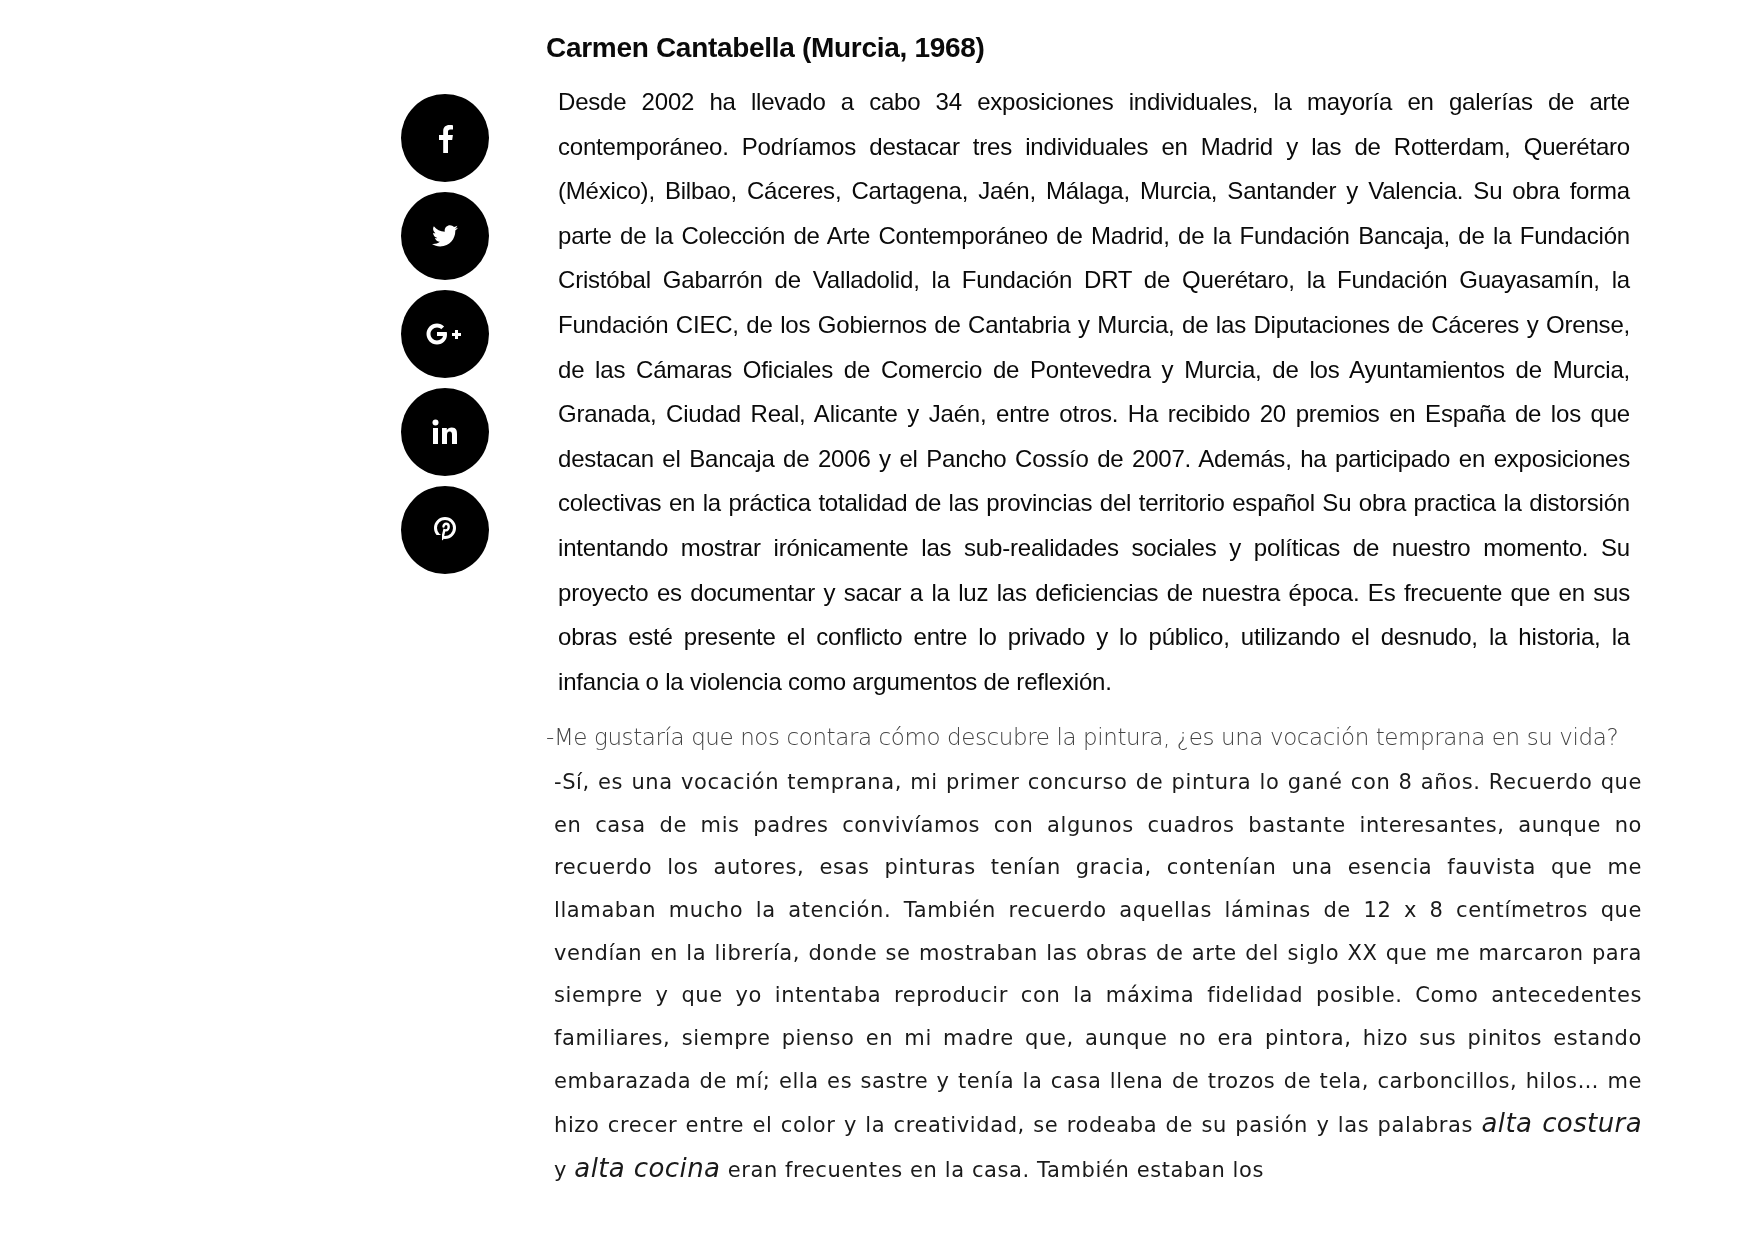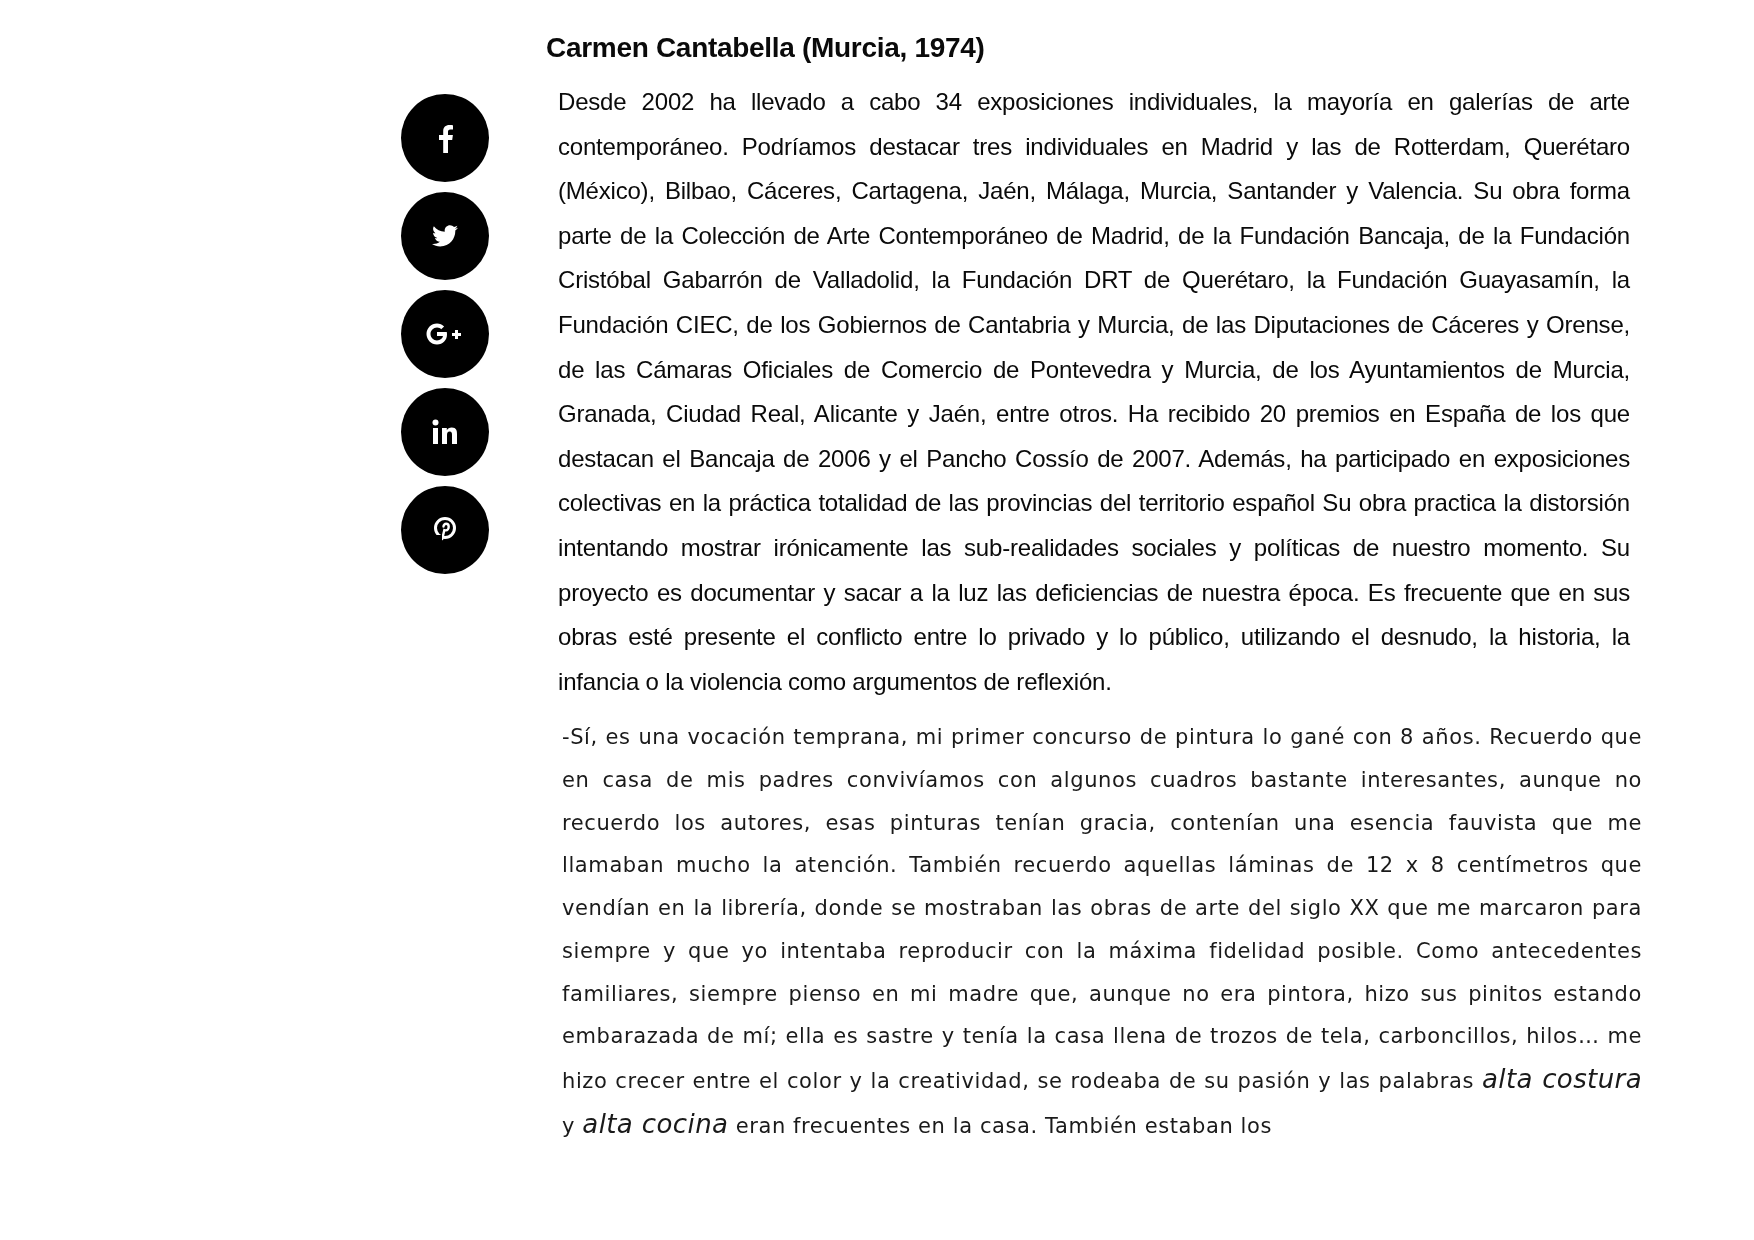--- a/index.html
+++ b/index.html
@@ -68,21 +68,21 @@
     margin: 0;
     font-weight: 300;
     letter-spacing: -0.4px;
   }
   .answer {
     font-family: "DejaVu Sans", sans-serif;
     font-size: 21px;
     line-height: 42.7px;
     text-align: justify;
     color: #1a1a1a;
-    margin: 2px 0 0 16px;
+    margin: 2px 0 0 8px;
     letter-spacing: 0.6px;
   }
   .answer em {
     font-style: italic;
     font-size: 26px;
     letter-spacing: 0.4px;
   }
 </style>
 </head>
 <body>
@@ -124,16 +124,17 @@
       <svg width="24" height="26" viewBox="0 0 24 26">
         <circle cx="12" cy="11" r="9.5" fill="none" stroke="#ffffff" stroke-width="3"></circle>
         <path d="M10.5 9.5c0-1.6 1.2-2.7 2.6-2.7 1.6 0 2.6 1.2 2.6 2.9 0 2-1.2 3.7-2.8 3.7-.8 0-1.4-.6-1.3-1.4l-2.4 10" fill="none" stroke="#ffffff" stroke-width="2.4" stroke-linecap="round"></path>
         <rect x="3" y="18" width="6" height="8" fill="#000000"></rect>
       </svg>
     </span>
   </div>
 </div>
 
 <div class="article">
-  <h2 class="title">Carmen Cantabella (Murcia, 1974)</h2>
+  <h2 class="title">Carmen Cantabella (Murcia, 1968)</h2>
   <p class="bio">Desde 2002 ha llevado a cabo 34 exposiciones individuales, la mayoría en galerías de arte contemporáneo. Podríamos destacar tres individuales en Madrid y las de Rotterdam, Querétaro (México), Bilbao, Cáceres, Cartagena, Jaén, Málaga, Murcia, Santander y Valencia. Su obra forma parte de la Colección de Arte Contemporáneo de Madrid, de la Fundación Bancaja, de la Fundación Cristóbal Gabarrón de Valladolid, la Fundación DRT de Querétaro, la Fundación Guayasamín, la Fundación CIEC, de los Gobiernos de Cantabria y Murcia, de las Diputaciones de Cáceres y Orense, de las Cámaras Oficiales de Comercio de Pontevedra y Murcia, de los Ayuntamientos de Murcia, Granada, Ciudad Real, Alicante y Jaén, entre otros. Ha recibido 20 premios en España de los que destacan el Bancaja de 2006 y el Pancho Cossío de 2007. Además, ha participado en exposiciones colectivas en la práctica totalidad de las provincias del territorio español Su obra practica la distorsión intentando mostrar irónicamente las sub-realidades sociales y políticas de nuestro momento. Su proyecto es documentar y sacar a la luz las deficiencias de nuestra época. Es frecuente que en sus obras esté presente el conflicto entre lo privado y lo público, utilizando el desnudo, la historia, la infancia o la violencia como argumentos de reflexión.</p>
+  <p class="question">-Me gustaría que nos contara cómo descubre la pintura, ¿es una vocación temprana en su vida?</p>
   <p class="answer"><span>-Sí, es una vocación temprana, mi primer concurso de pintura lo gané con 8 años. Recuerdo que en casa de mis padres convivíamos con algunos cuadros bastante interesantes, aunque no recuerdo los autores, esas pinturas tenían gracia, contenían una esencia fauvista que me llamaban mucho la atención. También recuerdo aquellas láminas de 12 x 8 centímetros que vendían en la librería, donde se mostraban las obras de arte del siglo XX que me marcaron para siempre y que yo intentaba reproducir con la máxima fidelidad posible. Como antecedentes familiares, siempre pienso en mi madre que, aunque no era pintora, hizo sus pinitos estando embarazada de mí; ella es sastre y tenía la casa llena de trozos de tela, carboncillos, hilos… me hizo crecer entre el color y la creatividad, se rodeaba de su pasión y las palabras </span><em>alta costura</em><span> y </span><em>alta cocina</em><span> eran frecuentes en la casa. También estaban los</span></p>
 </div>
 
 </body></html>

